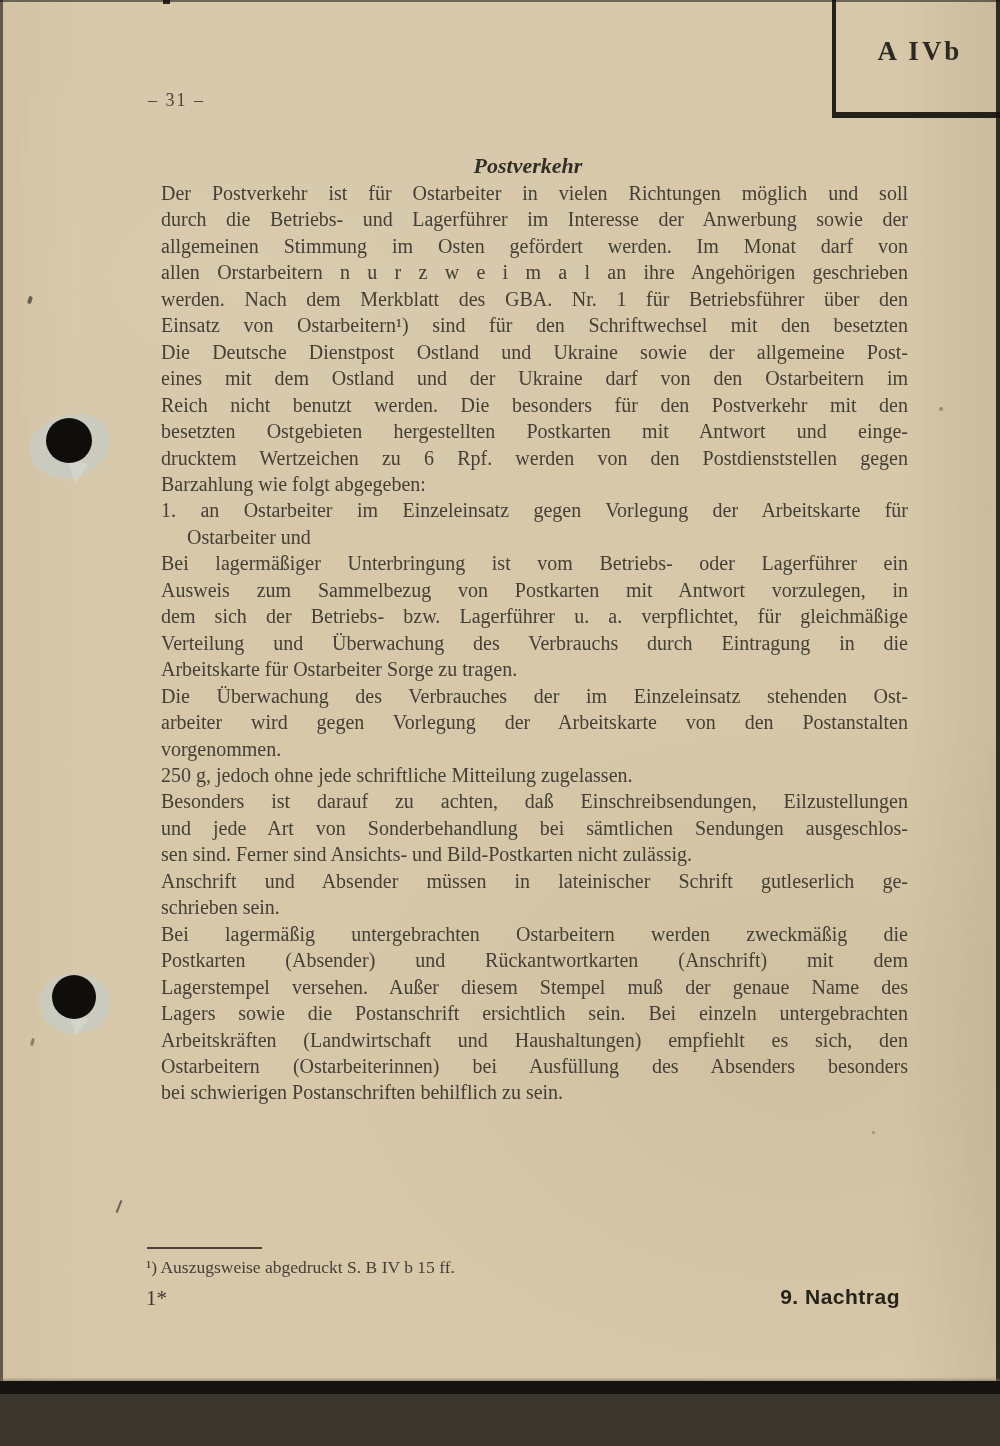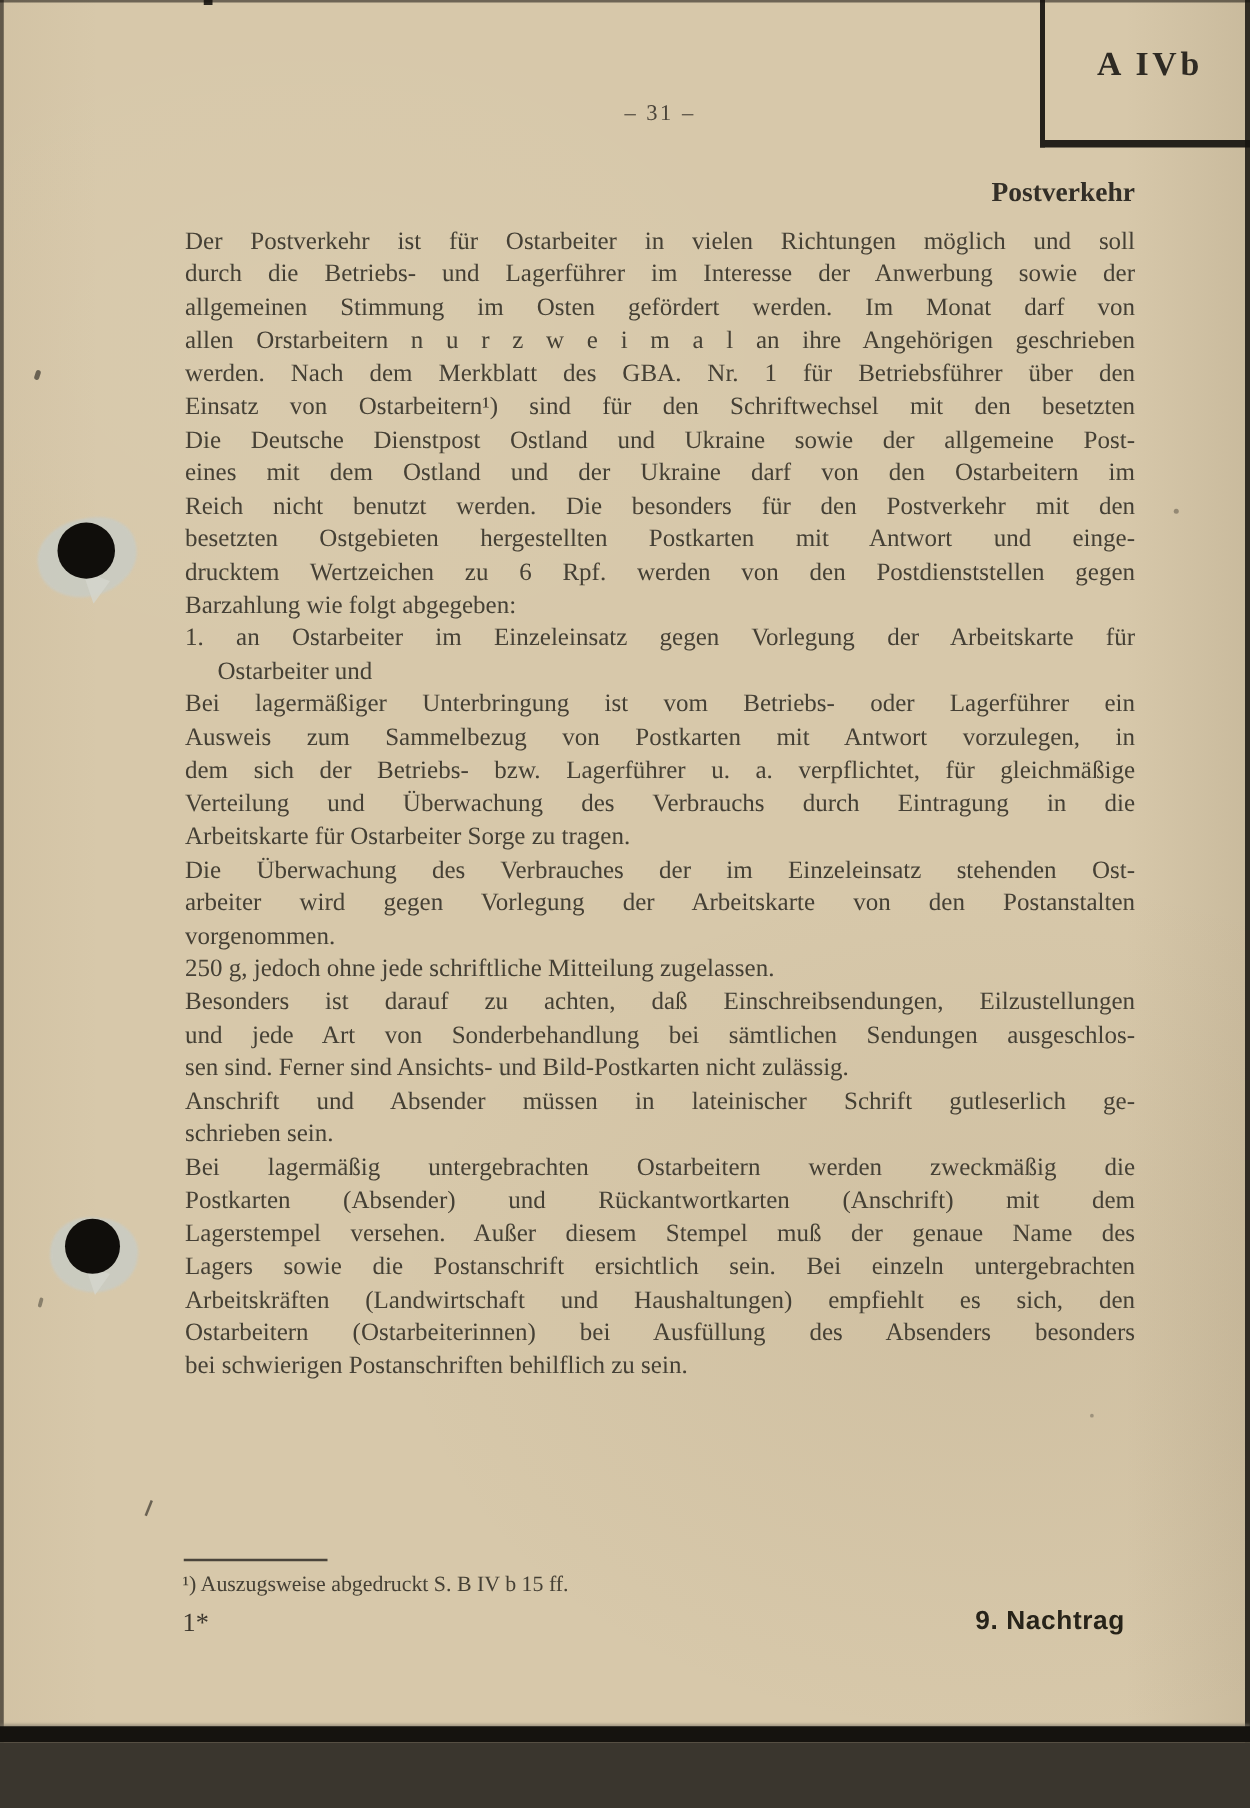--- a/index.html
+++ b/index.html
@@ -31,34 +31,34 @@
     border-left:4px solid #24211b;
     border-bottom:6px solid #24211b;
     z-index:4;
   }
   .corner-box .label {
     display:block; margin-top:36px; text-align:center;
     font-weight:700; font-size:27px; letter-spacing:3px; color:#2e2a23;
   }
 
   .page-number {
-    position:absolute; top:80px; left:148px; width:760px;
-    text-align:center; font-size:18px; letter-spacing:2px; color:#4a443a;
+    position:absolute; top:90px; left:148px; width:760px;
+    font-size:18px; letter-spacing:2px; color:#4a443a;
   }
   .doc-title {
-    position:absolute; top:141px; left:148px; width:760px;
-    text-align:right; font-weight:700; font-size:22px; color:#332f27;
+    position:absolute; top:153px; left:148px; width:760px;
+    text-align:center; font-weight:700; font-size:22px; color:#332f27;font-style:italic;
   }
 
   .body-text {
     position:absolute; top:180px; left:148px; width:760px;
     font-size:20px; line-height:26.45px;
   }
   .para { margin:0; }
-  .line { text-align:justify; text-align-last:justify; }
+  .line { text-align:justify; text-align-last:justify;margin-left:13px; }
   .line.last { text-align-last:left; }
   .para.list .line.cont { padding-left:26px; }
 
   .footnote-rule {
     position:absolute; top:1247px; left:147px; width:115px; height:2px;
     background:#4a443a;
   }
   .footnote {
     position:absolute; top:1257px; left:146px; width:700px;
     font-size:17.5px; color:#454035;

